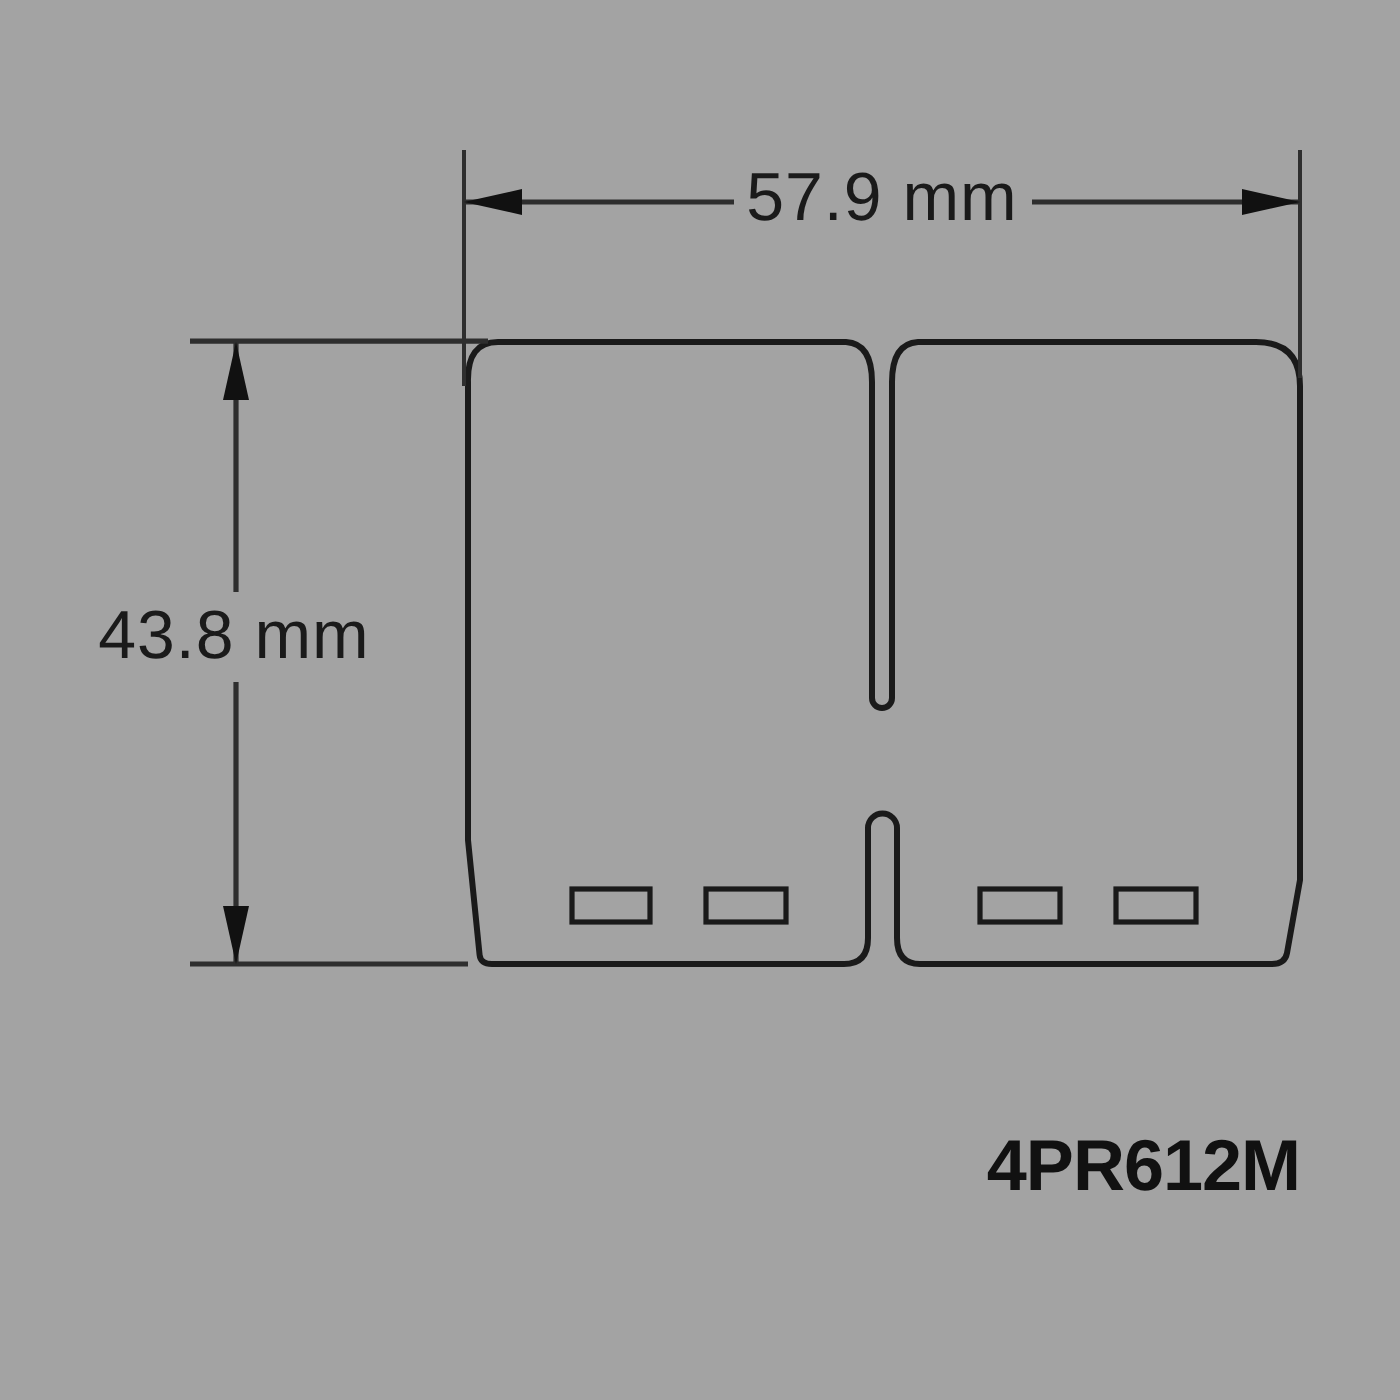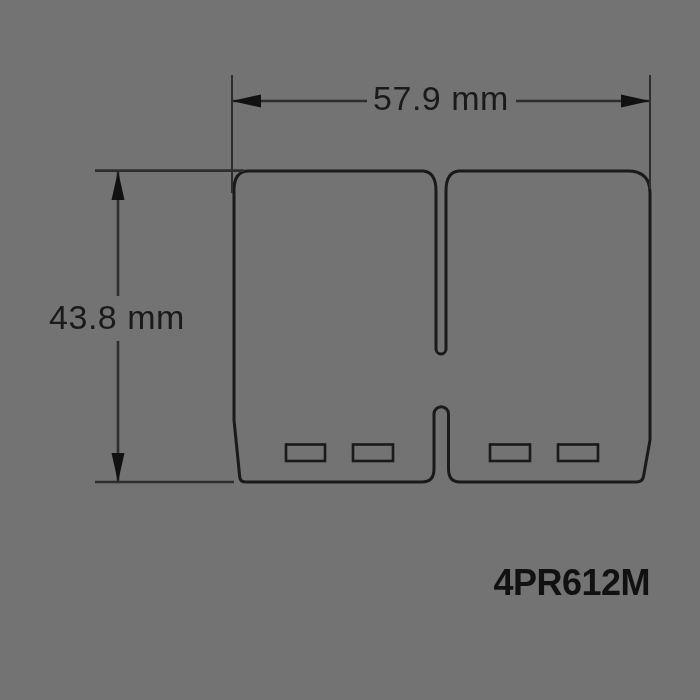--- a/index.html
+++ b/index.html
@@ -8,21 +8,21 @@
     background: #ffffff;
     width: 700px;
     height: 700px;
     overflow: hidden;
     font-family: "Liberation Sans", sans-serif;
   }
   .canvas {
     position: relative;
     width: 700px;
     height: 700px;
-    background: #737373;
+    background: #a3a3a3;
   }
   svg {
     display: block;
   }
   .dim-text {
     font-family: "Liberation Sans", sans-serif;
     font-size: 34px;
     font-weight: 400;
     fill: #1a1a1a;
     letter-spacing: 0.5px;

